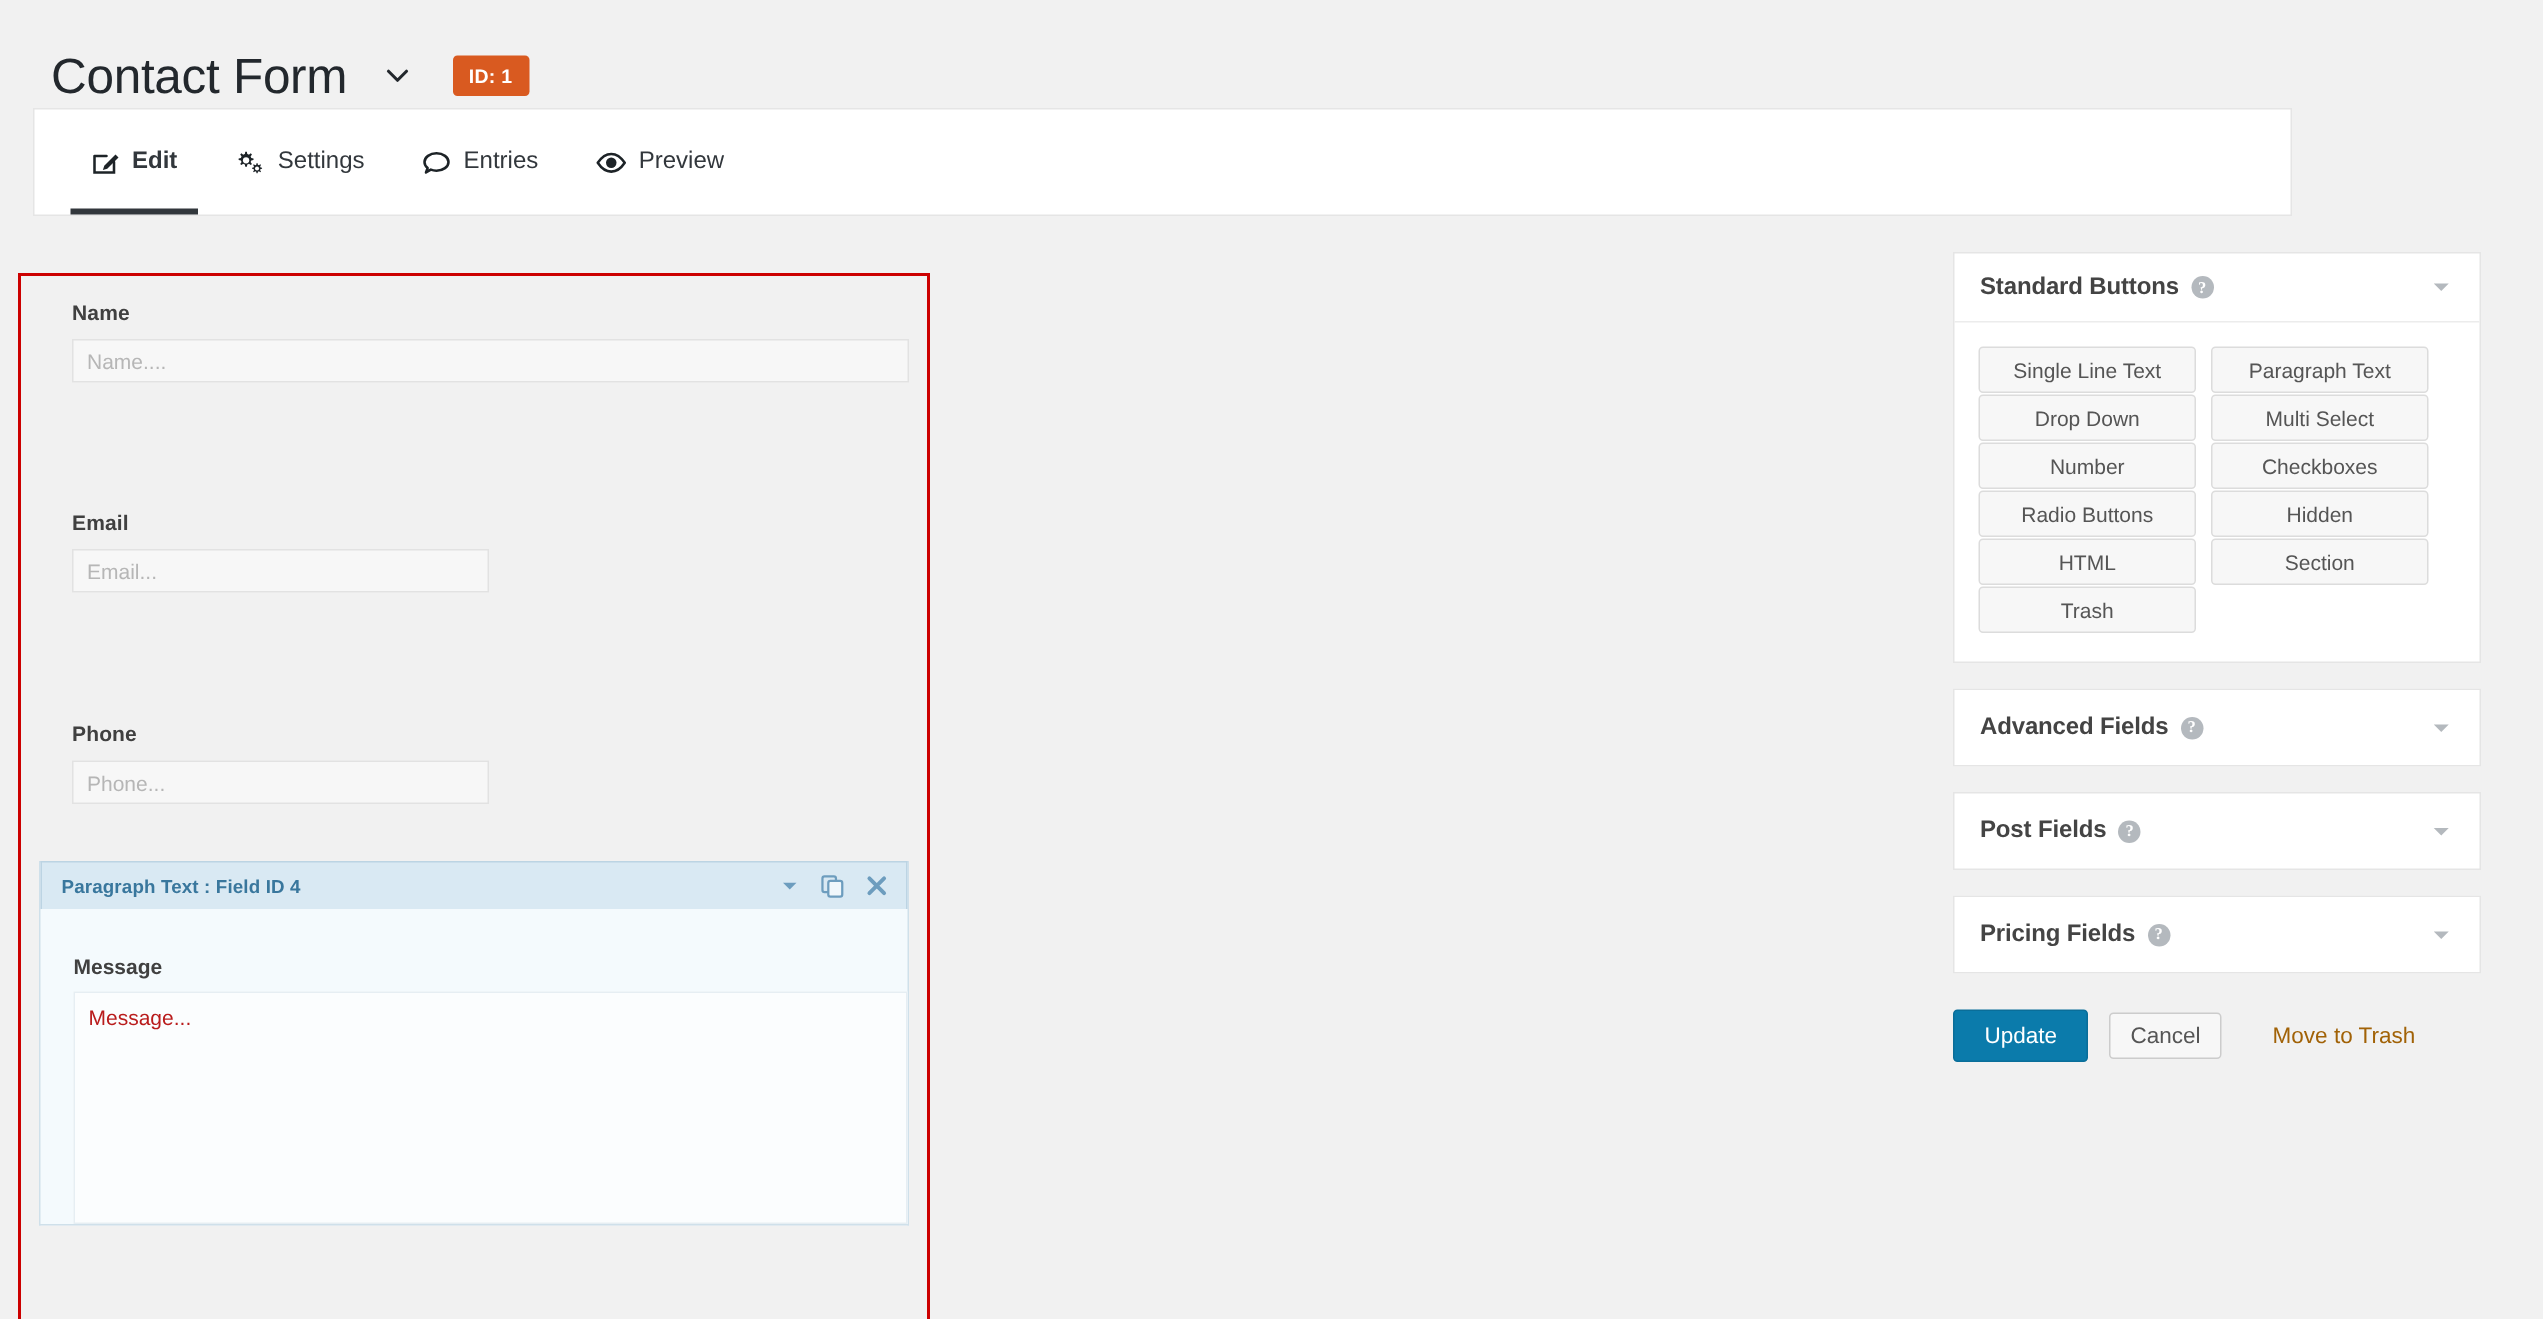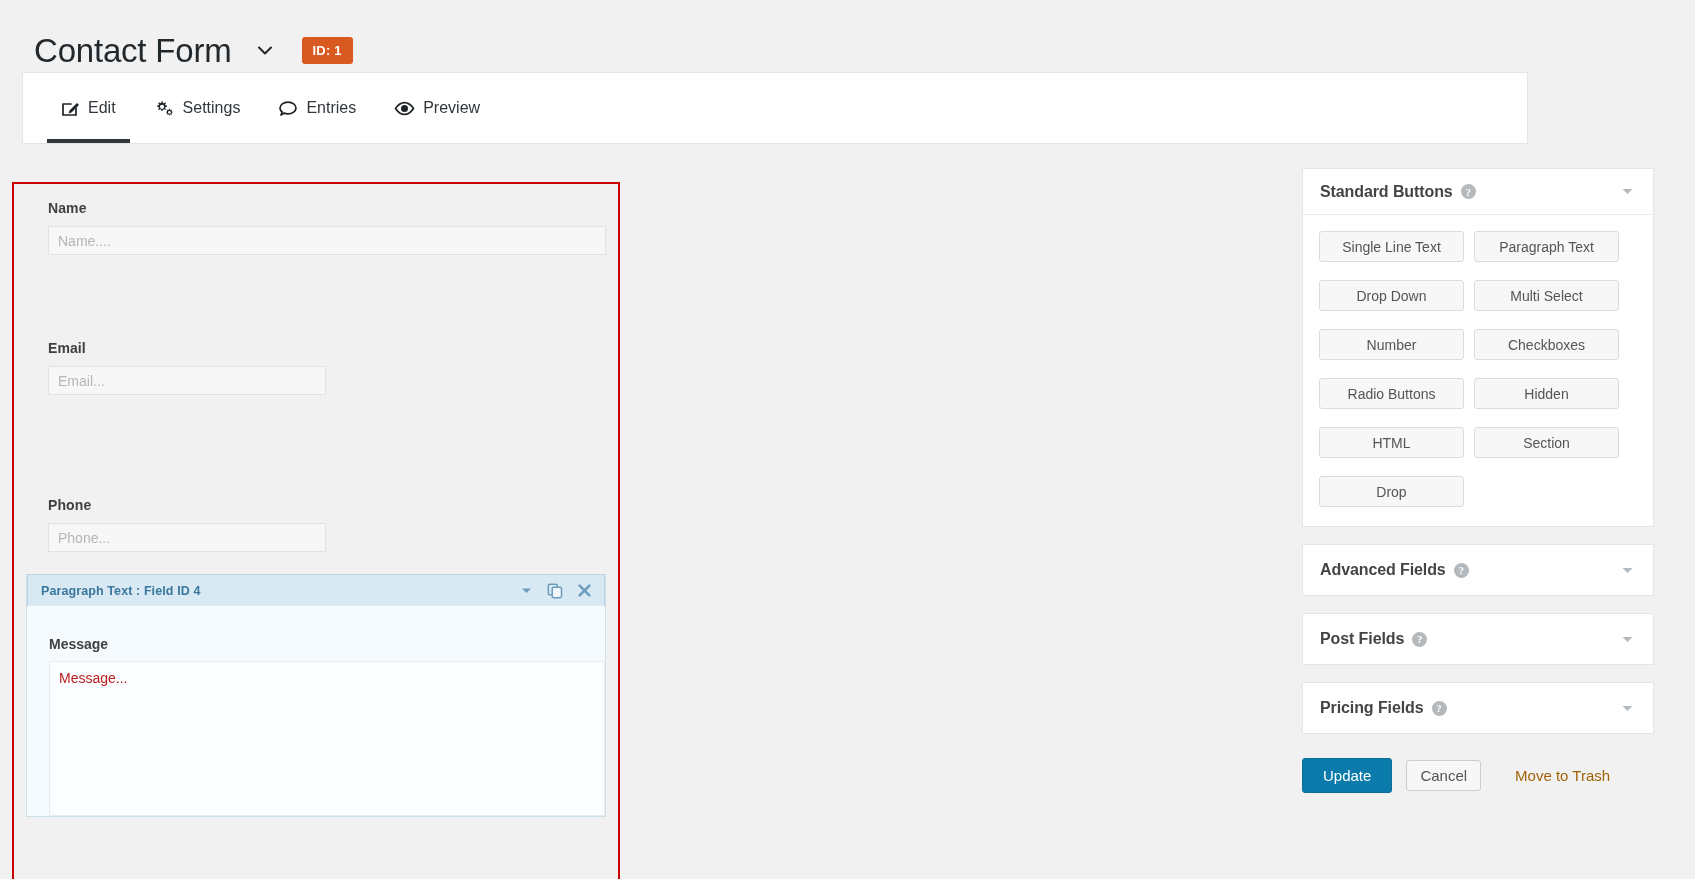--- a/index.html
+++ b/index.html
@@ -63,21 +63,21 @@
     margin-left: 10px;
     font-size: 16px;
     color: #32373c;
     cursor: pointer;
     position: relative;
     height: 100%;
     align-items: center;
     padding-bottom: 0;
   }
   .tab:first-child { margin-left: 24px; }
-  .tab.active .tab-label { font-weight: normal; }
+  .tab.active .tab-label { font-weight: bold; }
   .tab .underline {
     position: absolute;
     left: 0; bottom: 0;
     width: 100%; height: 4px;
     background: #32373c;
   }
   .tab-icon { display: flex; align-items: center; }
   .tab-icon svg { display: block; }
 
   
@@ -110,21 +110,21 @@
     display: flex;
     align-items: center;
     font-family: "Liberation Sans", sans-serif;
     width: 100%;
   }
   .field-input.wide  { width: 558px; }
   .field-input.half  { width: 278px; }
 
   #field-name  { position: absolute; left: 0;  top: 16px;  width: 100%; }
   #field-email { position: absolute; left: 0;  top: 156px; width: 100%; }
-  #field-phone { position: absolute; left: 0;  top: 313px; width: 100%; }
+  #field-phone { position: absolute; left: 0;  top: 297px; width: 100%; }
 
   
   #field-message {
     position: absolute;
     left: 12px; top: 390px;
     width: 580px;
     background: #f4fafd;
     border: 1px solid #cfe0ea;
     border-top: none;
   }
@@ -215,21 +215,21 @@
     color: #b4b9be;
     display: flex;
     align-items: center;
     cursor: pointer;
   }
   .panel-chevron svg { display: block; }
 
   #field-button-grid {
     display: flex;
     flex-wrap: wrap;
-    gap: 18px 10px;
+    gap: 1px 10px;
     padding: 16px 16px 19px 16px;
   }
   .field-button {
     width: 145px;
     height: 31px;
     background: #f7f7f7;
     border: 1px solid #dcdcdc;
     border-radius: 3px;
     font-size: 14px;
     color: #555555;
@@ -397,21 +397,21 @@
       <div class="field-button">Single Line Text</div>
       <div class="field-button">Paragraph Text</div>
       <div class="field-button">Drop Down</div>
       <div class="field-button">Multi Select</div>
       <div class="field-button">Number</div>
       <div class="field-button">Checkboxes</div>
       <div class="field-button">Radio Buttons</div>
       <div class="field-button">Hidden</div>
       <div class="field-button">HTML</div>
       <div class="field-button">Section</div>
-      <div class="field-button">Drop</div>
+      <div class="field-button">Trash</div>
     </div>
   </div>
 
   <div class="panel collapsed">
     <div class="panel-header">
       <span class="panel-title">Advanced Fields</span>
       <span class="help-icon">?</span>
       <span class="panel-chevron">
         <svg width="15" height="15" viewBox="0 0 15 15">
             <path d="M2.5 5 L7.5 10 L12.5 5 Z" fill="#b4b9be"></path>

